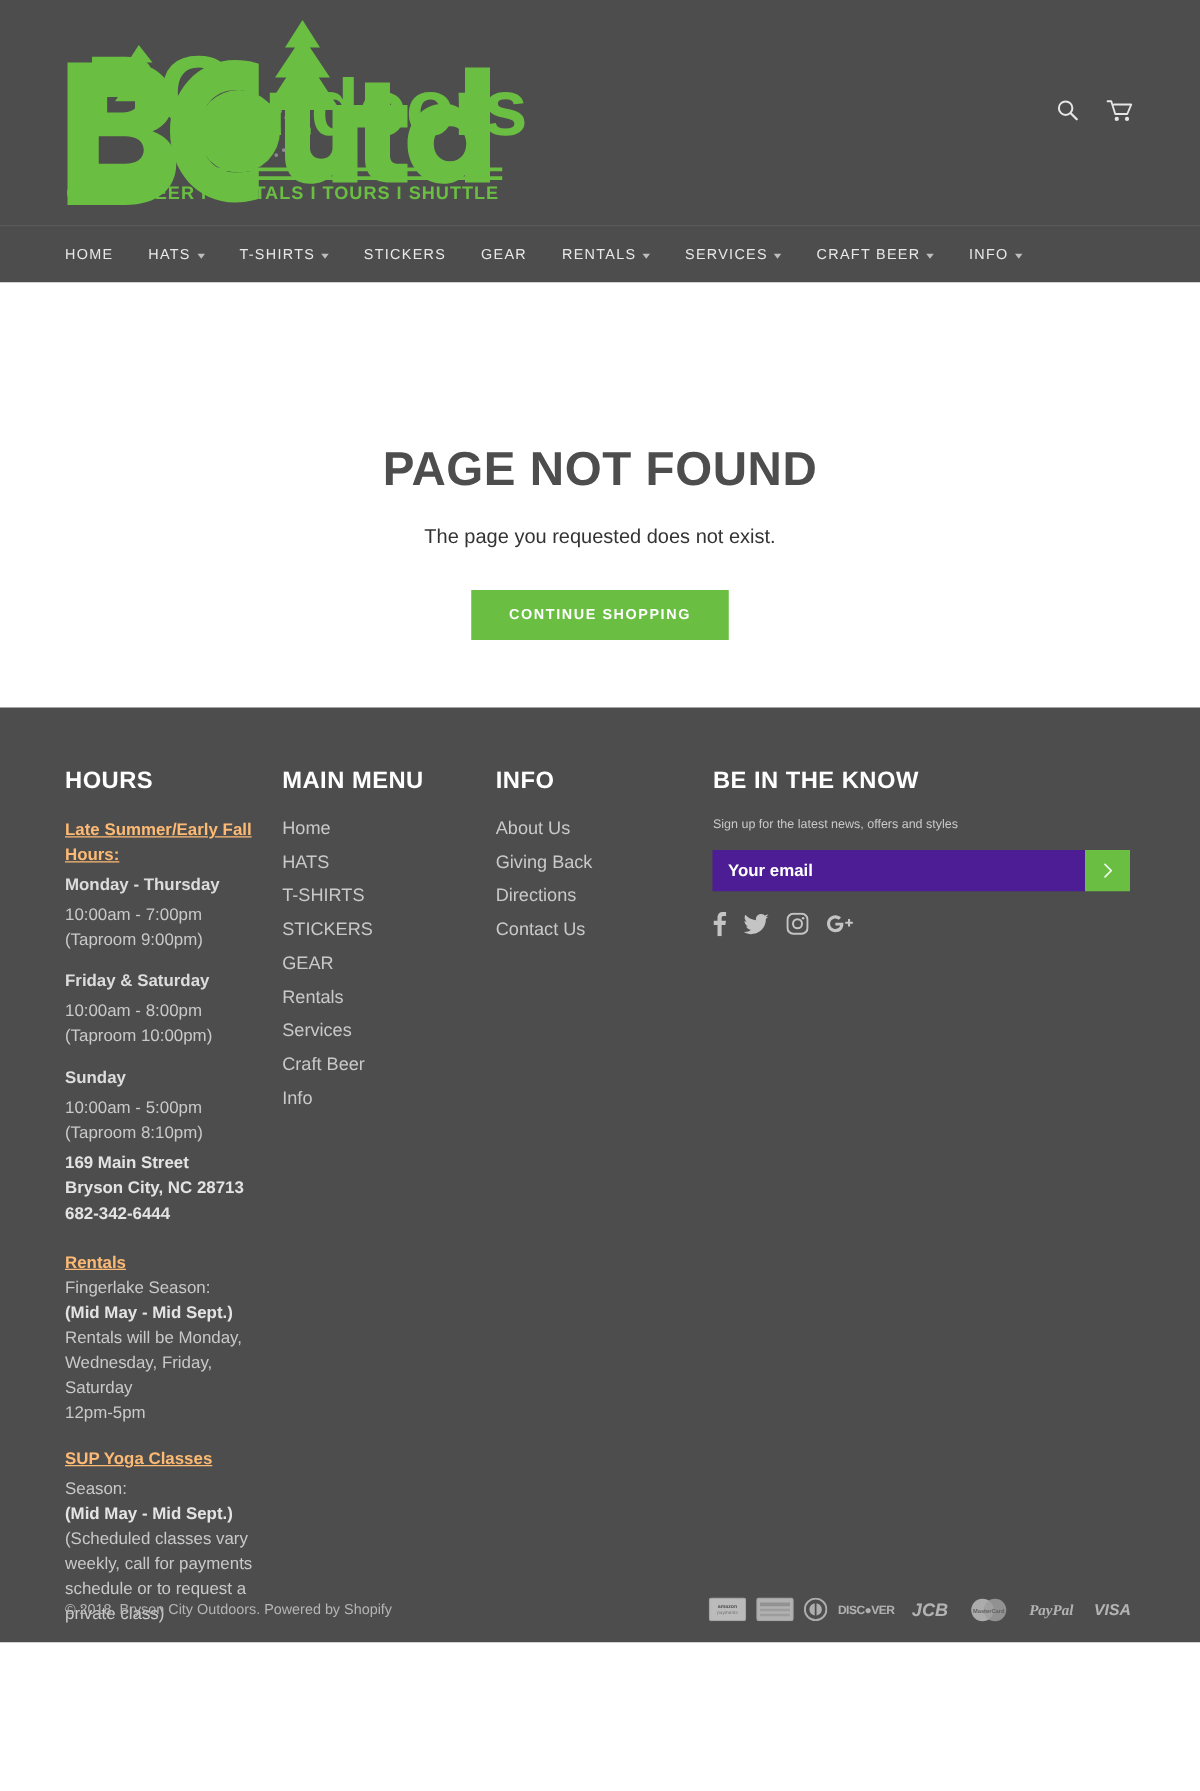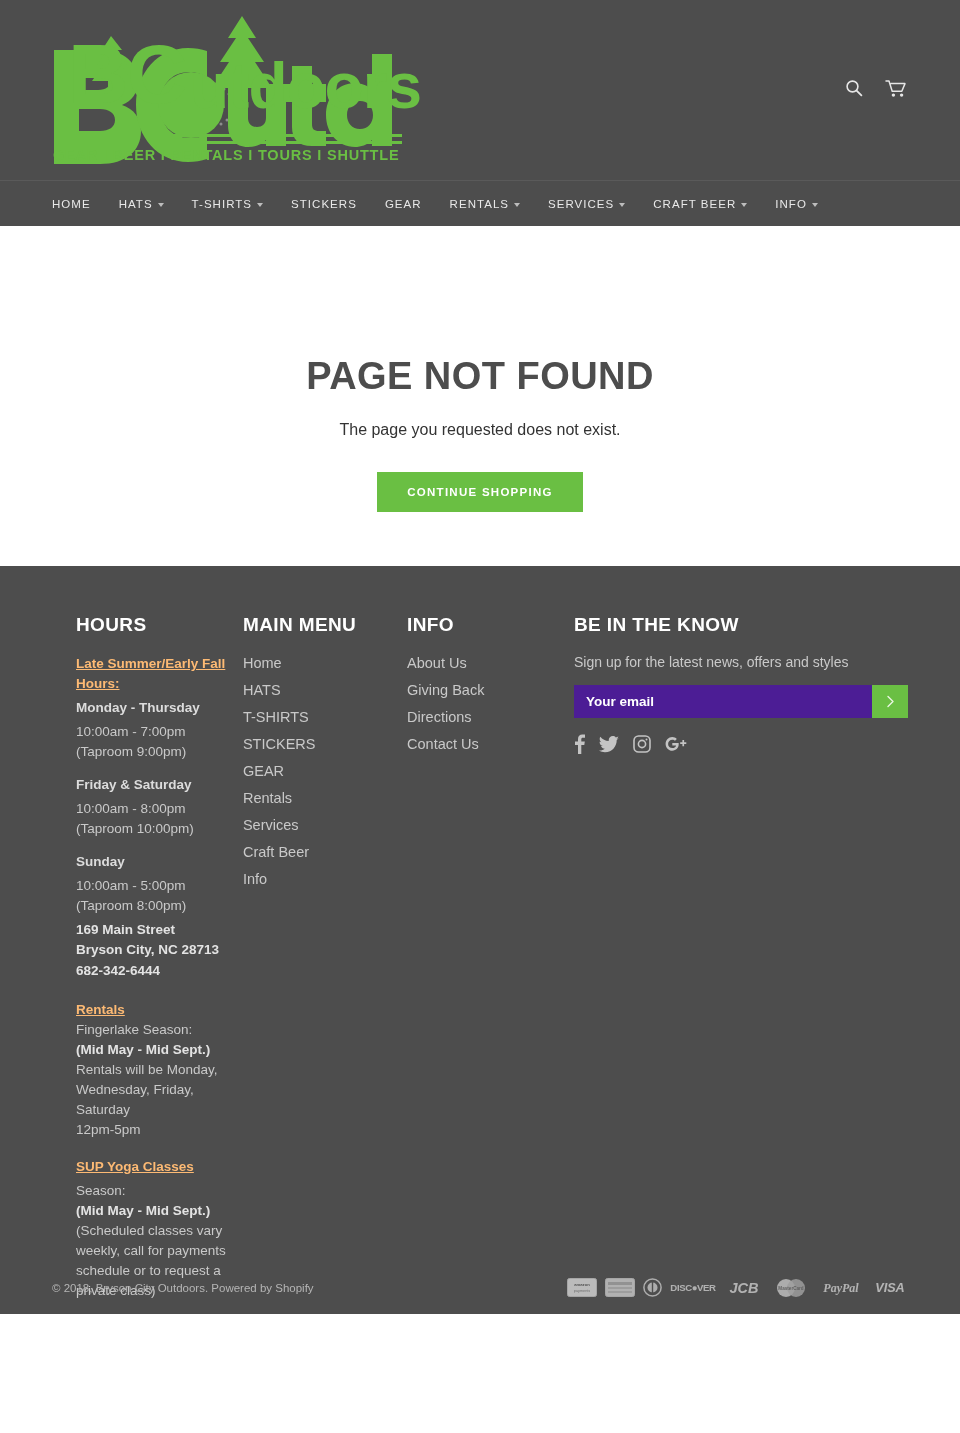--- a/index.html
+++ b/index.html
@@ -118,21 +118,21 @@
   .site-footer {
     background: #4d4d4d;
     padding: 48px 52px 0 52px;
     min-height: 738px;
     position: relative;
   }
   .footer-cols {
     display: flex;
     align-items: flex-start;
   }
-  .fcol-hours  { width: 175px; margin-left: 24px; }
+  .fcol-hours  { width: 175px; }
   .fcol-menu   { width: 172px; }
   .fcol-info   { width: 175px; }
   .fcol-news   { width: 340px; }
 
   .ftitle {
     color: #fff;
     font-size: 19px;
     font-weight: bold;
     letter-spacing: 0.02em;
     text-transform: uppercase;
@@ -160,21 +160,21 @@
   }
   .hb { color: #e3e3e3; font-weight: bold; }
   .hbold-w { color: #dcdcdc; font-weight: bold; }
   .addr { color: #e3e3e3; font-weight: bold; font-size: 13.5px; line-height: 1.52; }
   .nogap { margin-bottom: 0 !important; }
   .tight { margin-bottom: 4px !important; }
 
   
   .news-sub {
     color: #c9c9c9;
-    font-size: 14px;
+    font-size: 10px;
     margin-bottom: 15px;
   }
   .news-form {
     display: flex;
     width: 334px;
     height: 33px;
     margin-bottom: 16px;
   }
   .news-input {
     flex: 1;
@@ -347,21 +347,21 @@
           <span>(Taproom 9:00pm)</span>
         </p>
         <p class="tight"><span class="hbold-w">Friday &amp; Saturday</span></p>
         <p>
           <span>10:00am - 8:00pm</span><br>
           <span>(Taproom 10:00pm)</span>
         </p>
         <p class="tight"><span class="hbold-w">Sunday</span></p>
         <p class="tight">
           <span>10:00am - 5:00pm</span><br>
-          <span>(Taproom 8:00pm)</span>
+          <span>(Taproom 8:10pm)</span>
         </p>
         <p class="addr" style="margin-bottom:19px;">
           <span>169 Main Street</span><br>
           <span>Bryson City, NC 28713</span><br>
           <span>682-342-6444</span>
         </p>
         <p class="nogap"><a class="green-link">Rentals</a></p>
         <p style="margin-bottom:17px;">
           <span>Fingerlake Season:</span><br>
           <span class="hb">(Mid May - Mid Sept.)</span><br>

